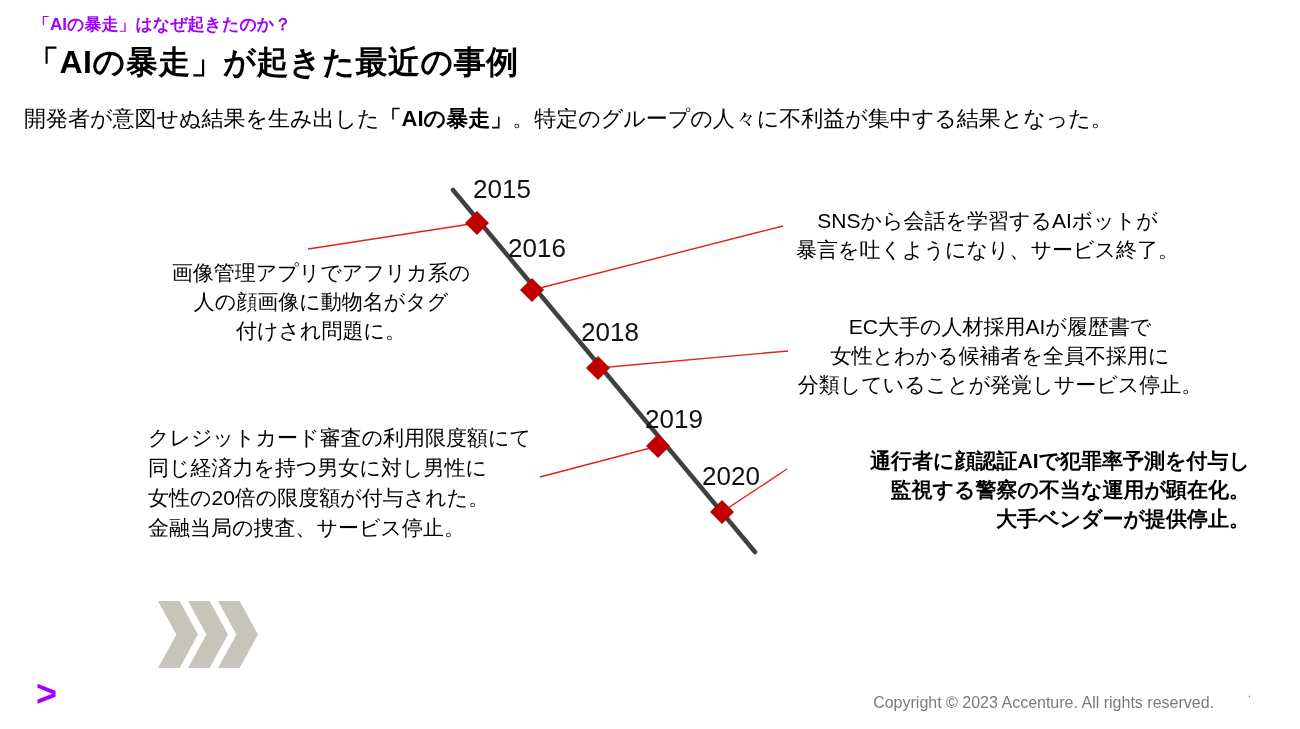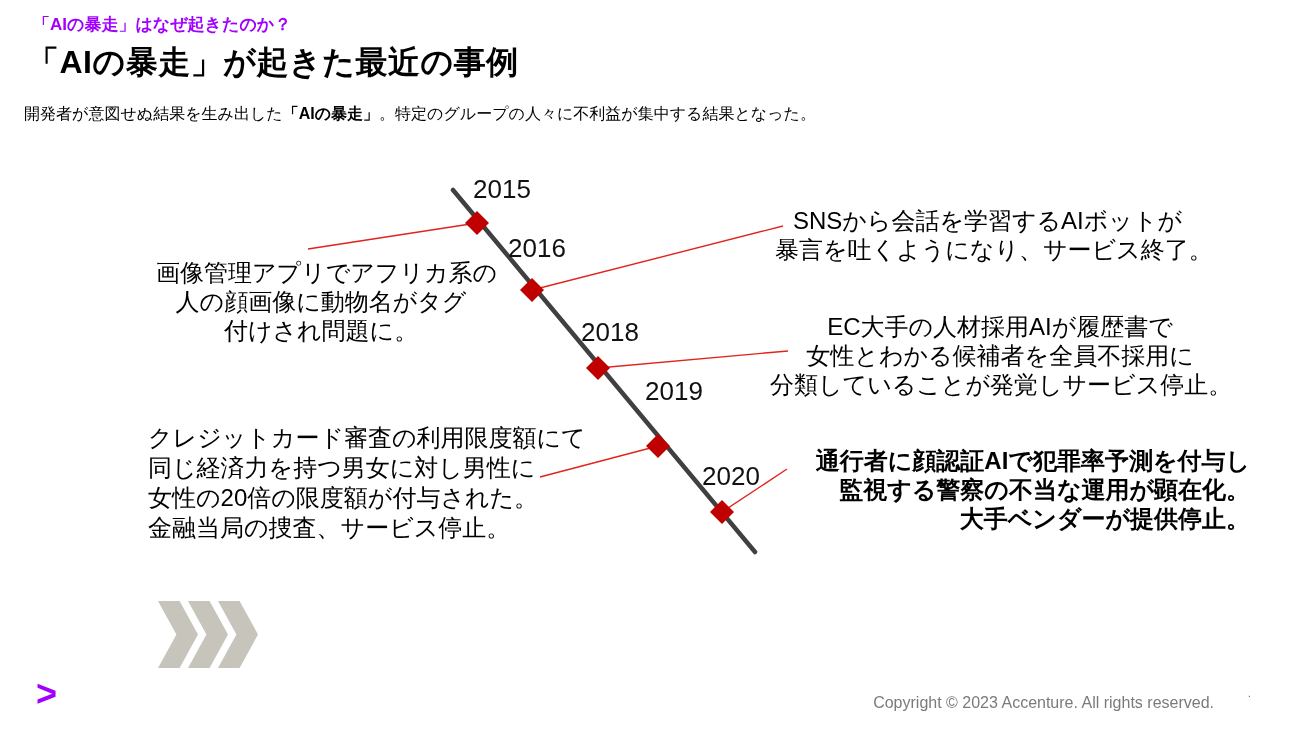--- a/index.html
+++ b/index.html
@@ -28,47 +28,47 @@
     left: 27px; top: 41px;
     font-size: 32px;
     font-weight: 800;
     color: #000;
     white-space: nowrap;
     letter-spacing: 0.5px;
   }
   .subtitle {
     position: absolute;
     left: 24px; top: 104px;
-    font-size: 16px;
+    font-size: 22px;
     color: #000;
     white-space: nowrap;
   }
   .subtitle .b { font-weight: bold; }
 
   .tl-svg {
     position: absolute;
     left: 0; top: 0;
     width: 1300px; height: 729px;
     pointer-events: none;
   }
   .year {
     position: absolute;
     font-size: 26px;
     color: #111;
     white-space: nowrap;
   }
   .y2015 { left: 473px; top: 174px; }
   .y2016 { left: 508px; top: 233px; }
   .y2018 { left: 581px; top: 317px; }
-  .y2019 { left: 645px; top: 376px; }
+  .y2019 { left: 645px; top: 404px; }
   .y2020 { left: 702px; top: 461px; }
 
   .ann {
     position: absolute;
-    font-size: 24px;
+    font-size: 21px;
     line-height: 29px;
     color: #000;
   }
   .ann div { white-space: nowrap; }
   .ann-2015 { left: 156px; top: 258px; width: 330px; text-align: center; }
   .ann-2016 { left: 775px; top: 206px; width: 425px; text-align: center; }
   .ann-2018 { left: 770px; top: 312px; width: 460px; text-align: center; }
   .ann-2019 { left: 148px; top: 423px; width: 410px; text-align: left; line-height: 30px; }
   .ann-2020 { left: 780px; top: 446px; width: 470px; text-align: right; font-weight: bold; }
 

